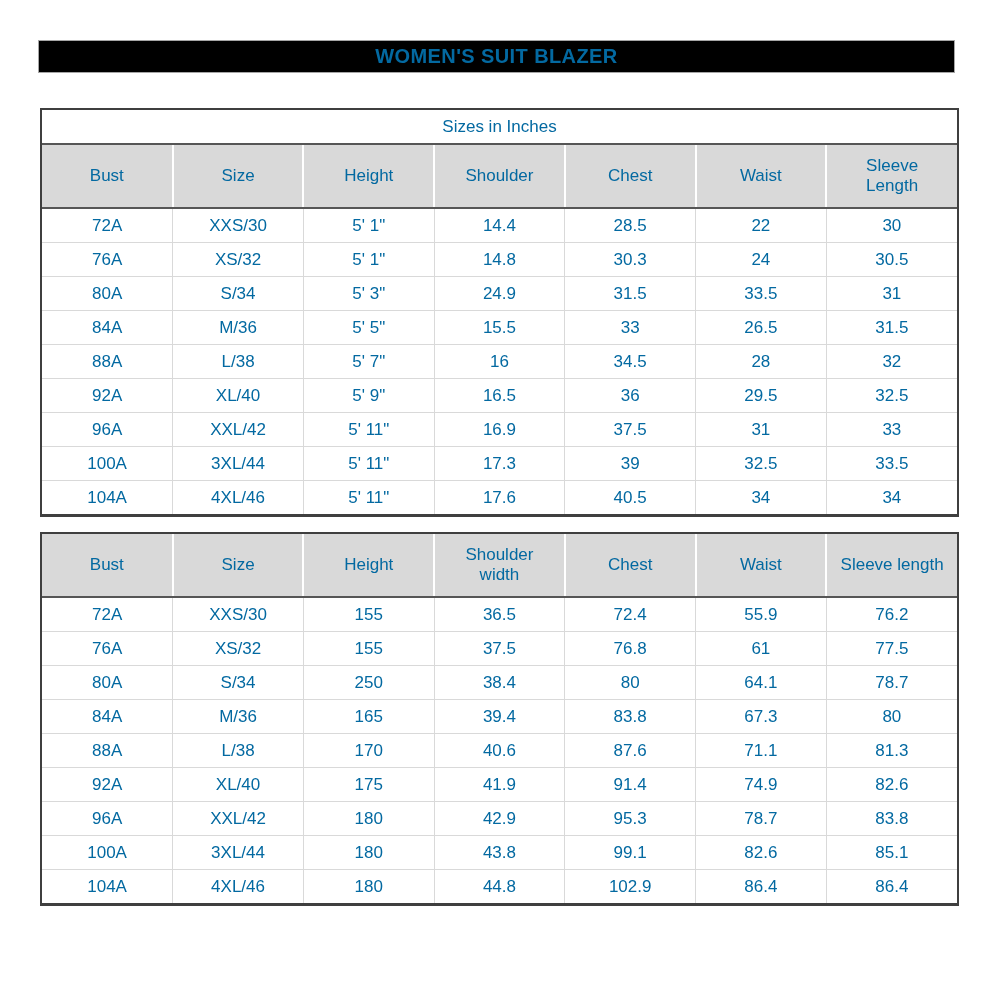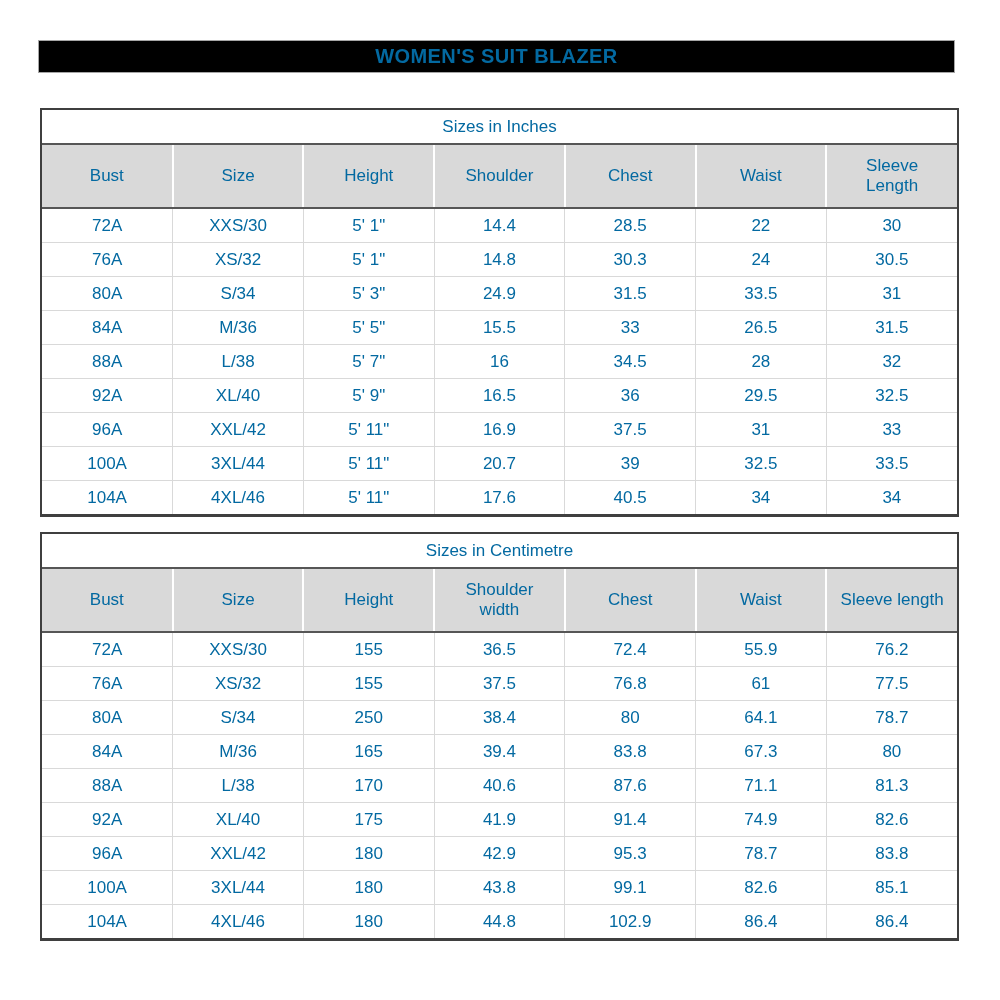--- a/index.html
+++ b/index.html
@@ -166,44 +166,41 @@
             <td>5' 11"</td>
             <td>16.9</td>
             <td>37.5</td>
             <td>31</td>
             <td>33</td>
           </tr>
           <tr>
             <td>100A</td>
             <td>3XL/44</td>
             <td>5' 11"</td>
-            <td>20.7</td>
+            <td>17.3</td>
             <td>39</td>
             <td>32.5</td>
             <td>33.5</td>
           </tr>
           <tr>
             <td>104A</td>
             <td>4XL/46</td>
             <td>5' 11"</td>
             <td>17.6</td>
             <td>40.5</td>
             <td>34</td>
             <td>34</td>
           </tr>
         </tbody>
     </table>
   </div>
 
   <div class="size-table-wrap" id="table-cm">
     <table class="size-table">
       <thead>
-        <tr>
-          <th class="caption-cell" colspan="7">Sizes in Centimetre</th>
-        </tr>
         <tr class="header-row">
             <th>Bust</th>
             <th>Size</th>
             <th>Height</th>
             <th>Shoulder width</th>
             <th>Chest</th>
             <th>Waist</th>
             <th>Sleeve length</th>
           </tr>
       </thead>

